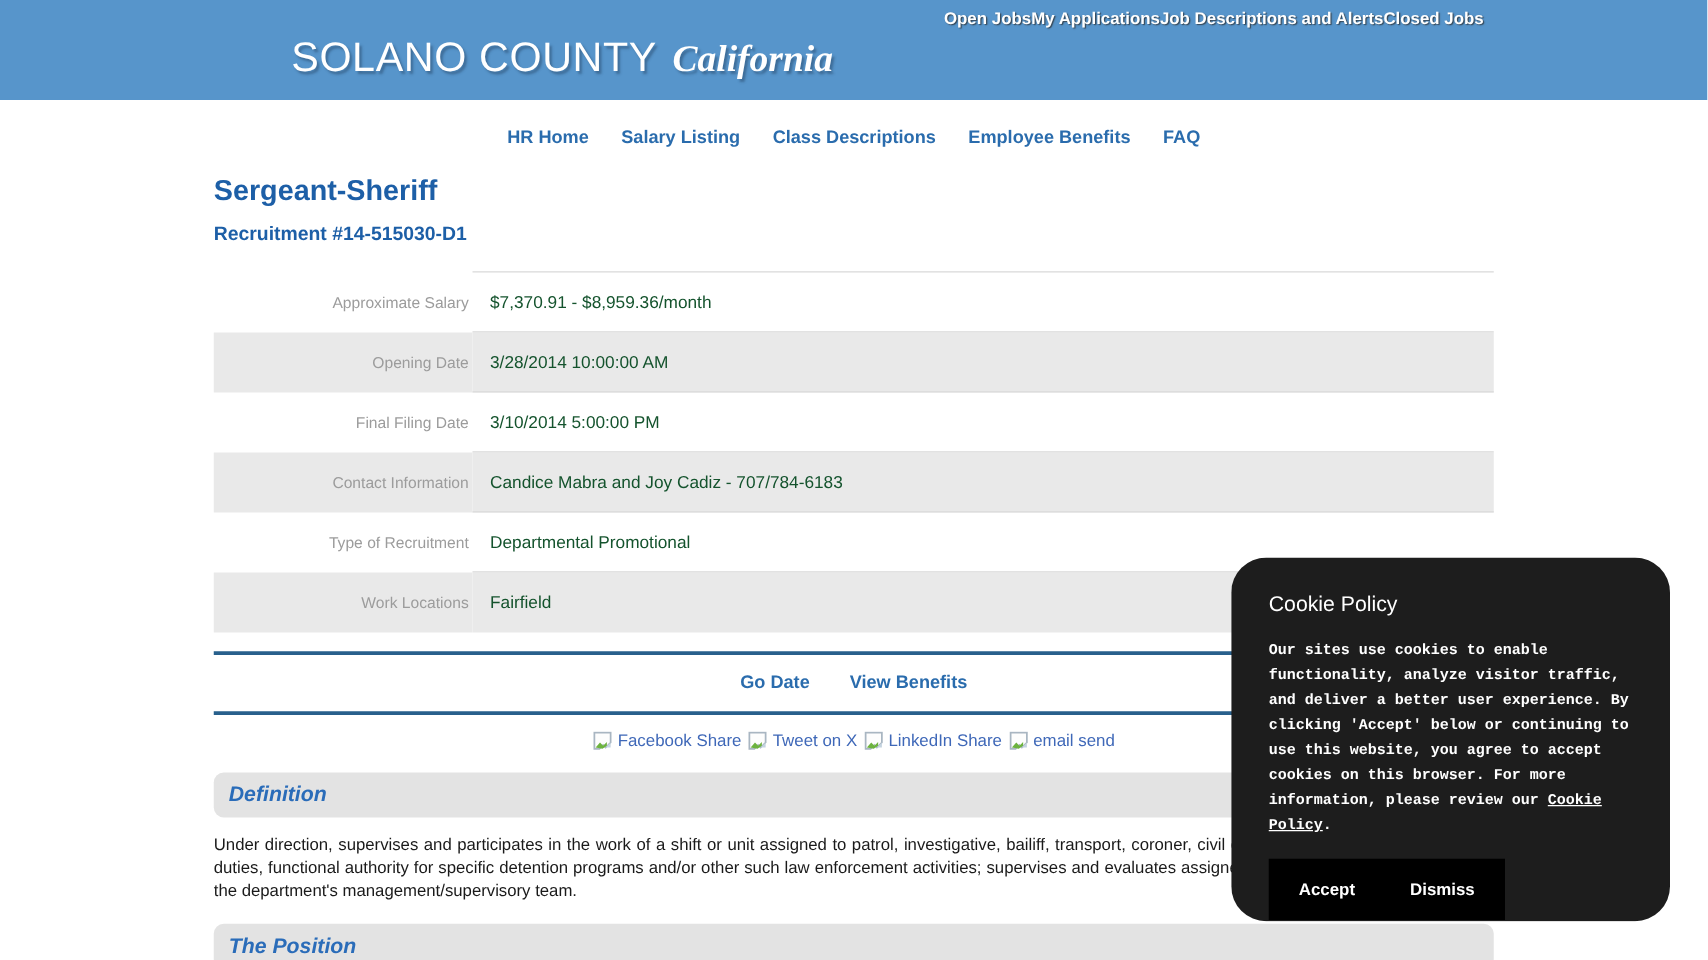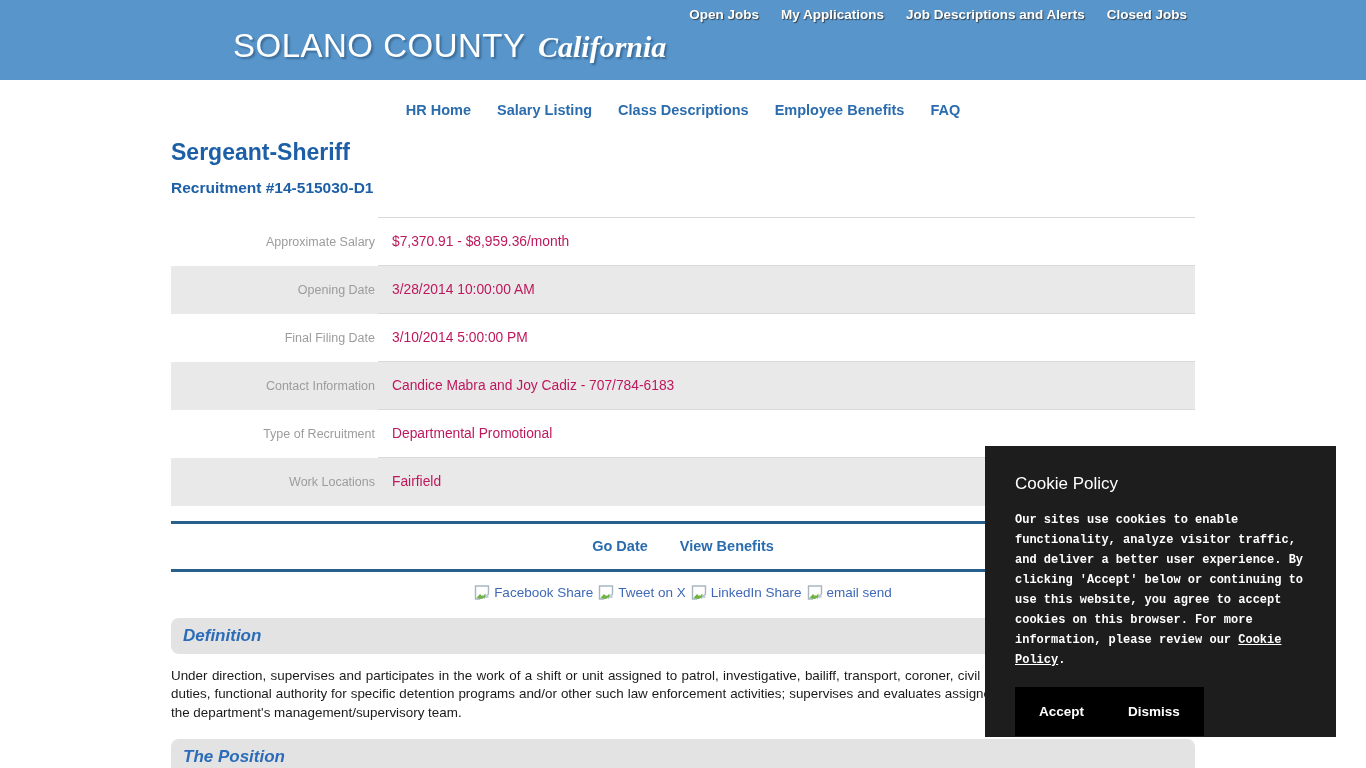--- a/index.html
+++ b/index.html
@@ -2,21 +2,21 @@
 <html><head>
 <meta charset="utf-8">
 <style>
   * { margin: 0; padding: 0; box-sizing: border-box; }
   html, body { width: 1366px; height: 768px; overflow: hidden; background: #fff;
     font-family: "Liberation Sans", sans-serif; }
 
   
   .site-header { height: 80px; background: #5795cb; position: relative; }
   .header-inner { width: 1024px; margin: 0 auto; position: relative; height: 100%; }
-  .top-nav { position: absolute; top: 7px; right: 8px; display: flex; gap: 22px; }
+  .top-nav { position: absolute; top: 7px; right: 8px; display: flex; }
   .top-nav a { color: #fff; font-weight: bold; font-size: 13.5px; text-decoration: none;
     text-shadow: 1px 1px 1px rgba(40,40,40,0.75); cursor: pointer; }
   .logo { position: absolute; left: 62px; top: 27px; white-space: nowrap;
     color: #fff; text-shadow: 2px 2px 2px rgba(30,60,90,0.45); }
   .logo .logo-main { font-size: 33px; font-weight: 400; letter-spacing: 0.5px; }
   .logo .logo-script { font-size: 30px; font-style: italic; font-weight: bold;
     font-family: cursive; margin-left: 8px; }
 
   
   .sub-nav { width: 1024px; margin: 22px auto 0; display: flex; justify-content: center; gap: 26px; }
@@ -26,21 +26,21 @@
   .content { width: 1024px; margin: 0 auto; position: relative; }
   .job-title { margin-top: 21px; font-size: 23px; font-weight: bold; color: #1d5fa7; }
   .job-recruitment { margin-top: 13px; font-size: 15.5px; font-weight: bold; color: #1d5fa7; }
 
   
   .details { margin-top: 20px; width: 100%; border-collapse: collapse; }
   .details tr { height: 48px; }
   .details tr.alt { background: #e9e9e9; }
   .details td.lbl { width: 207px; text-align: right; color: #9c9c9c; font-size: 12.5px;
     padding-right: 3px; vertical-align: middle; }
-  .details td.val { padding-left: 14px; font-size: 13.8px; color: #be185d;
+  .details td.val { padding-left: 14px; font-size: 13.8px; color: #14532d;
     border-top: 1px solid #d9d9d9; vertical-align: middle; }
 
   
   .rule { height: 3px; background: #28608c; border: 0; }
   .rule-top { margin-top: 15px; }
   .action-row { display: flex; justify-content: center; gap: 32px; padding: 14px 0 15px; }
   .action-row a { color: #2a6cad; font-weight: bold; font-size: 14.5px; text-decoration: none; cursor: pointer; }
 
   
   .share-row { margin-top: 13px; display: flex; justify-content: center; align-items: center; gap: 5px; }
@@ -49,21 +49,21 @@
   .broken-img { width: 18px; height: 16px; display: inline-block; }
 
   
   .section-bar { margin-top: 17px; height: 36px; background: #e3e3e3; border-radius: 8px;
     line-height: 36px; padding-left: 12px; font-size: 17px; font-weight: bold; color: #2a6cb9; font-style: italic; }
   .section-body { margin-top: 13px; font-size: 13.4px; line-height: 18.6px; color: #1a1a1a;
     text-align: justify; }
 
   
   .cookie-dialog { position: fixed; right: 30px; bottom: 31px; width: 351px; height: 291px;
-    background: #1d1d1d; color: #fff; padding: 28px 30px; z-index: 50; }
+    background: #1d1d1d; color: #fff; padding: 28px 30px; z-index: 50; border-radius: 28px; }
   .cookie-title { font-size: 17px; font-weight: 400; }
   .cookie-body { margin-top: 16px; font-size: 12px; font-weight: bold; line-height: 20px; font-family: Liberation Mono, monospace; }
   .cookie-body a { color: #fff; text-decoration: underline; cursor: pointer; }
   .cookie-buttons { margin-top: 17px; background: #000; display: inline-flex; align-items: center;
     padding: 17px 24px; gap: 44px; }
   .cookie-buttons .btn { color: #fff; font-weight: bold; font-size: 13.5px; cursor: pointer; text-align: right; }
 </style>
 </head>
 <body>
 

